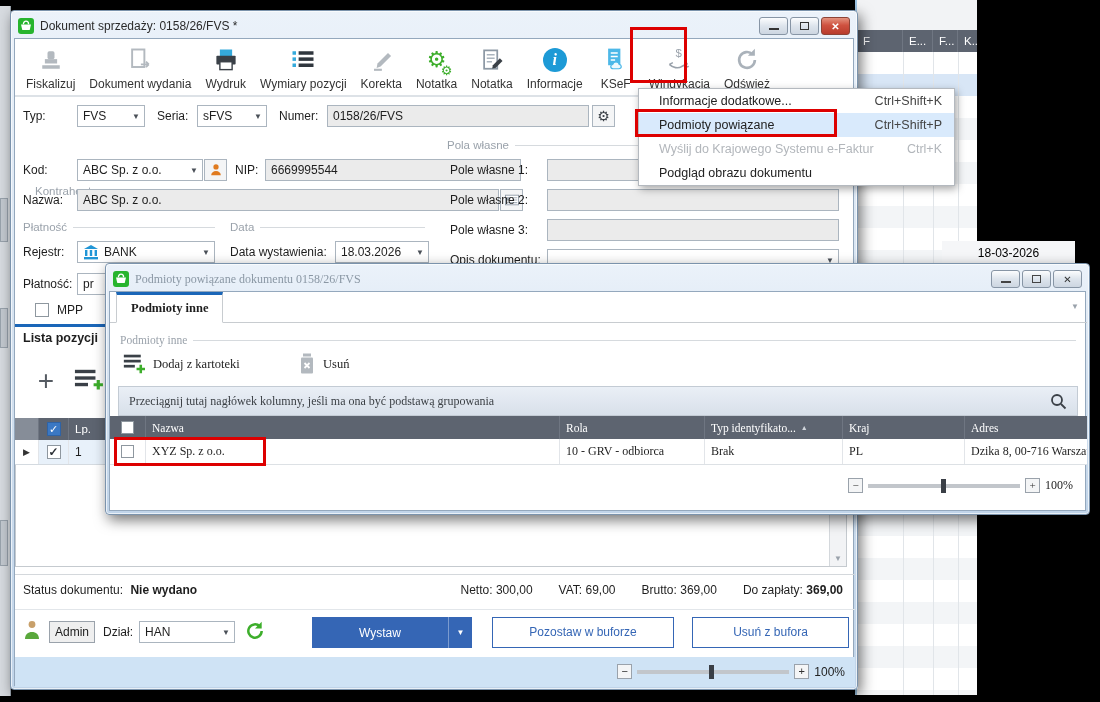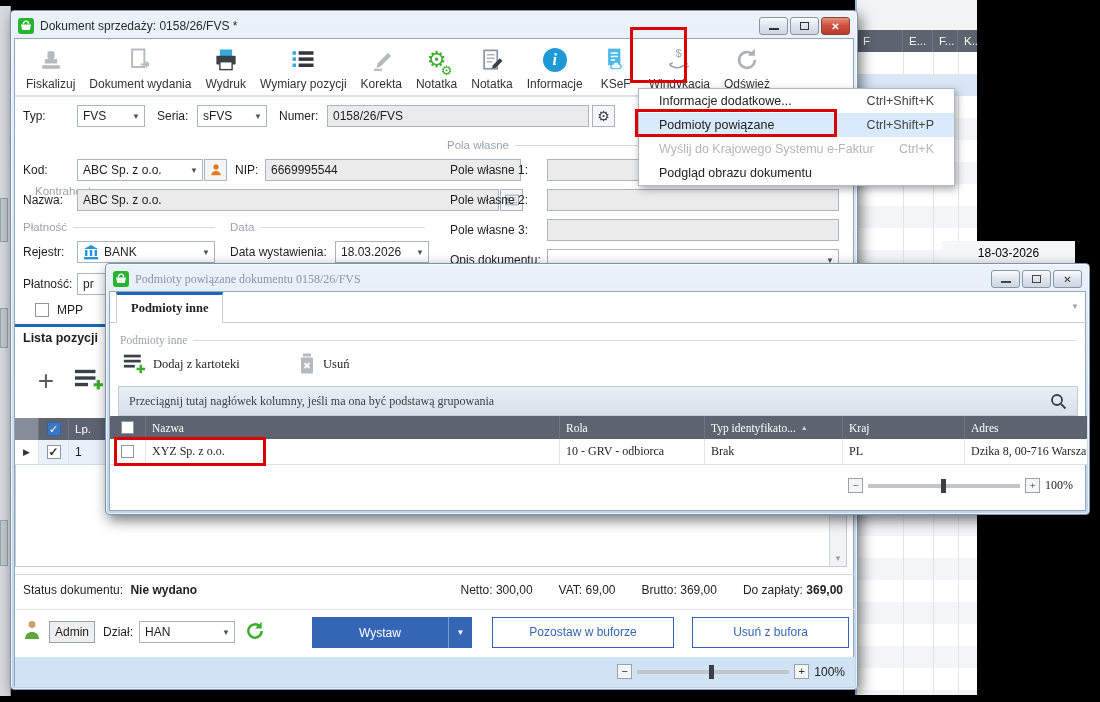--- a/index.html
+++ b/index.html
@@ -47,21 +47,21 @@
   .toolbar { position:absolute; left:0; right:0; top:0; height:58px; background:#fff;
     border-bottom:2px solid #dde2e7; display:flex; align-items:flex-start; padding:4px 2px 0 4px; }
   .titem { display:flex; flex-direction:column; align-items:center; gap:2px;
     padding:2px 7px; min-width:52px; }
   .ticon { height:30px; display:flex; align-items:center; justify-content:center; }
   .tlbl { font-size:12px; color:#333; white-space:nowrap; }
 
   
   .menu { position:absolute; background:#fff; border:1px solid #b4b9bf;
     box-shadow:2px 3px 8px rgba(0,0,0,.35); z-index:40; }
-  .mitem { height:24px; display:flex; align-items:center; padding:0 20px 0 20px;
+  .mitem { height:24px; display:flex; align-items:center; padding:0 12px 0 20px;
     font-size:12.5px; color:#222; position:relative; }
   .mitem .sc { margin-left:auto; padding-left:26px; color:#444; }
   .mitem.hl { background:#d9eafc; }
   .mitem.dis, .mitem.dis .sc { color:#b2b6bb; }
 
   
   .thead { position:absolute; background:#5d6470; color:#fff; display:flex; }
   .thcell { border-right:1px solid #6f7682; padding:0 6px; display:flex;
     align-items:center; font-size:11.5px; white-space:nowrap; overflow:hidden; }
   .trow { position:absolute; display:flex; background:#fff; }

